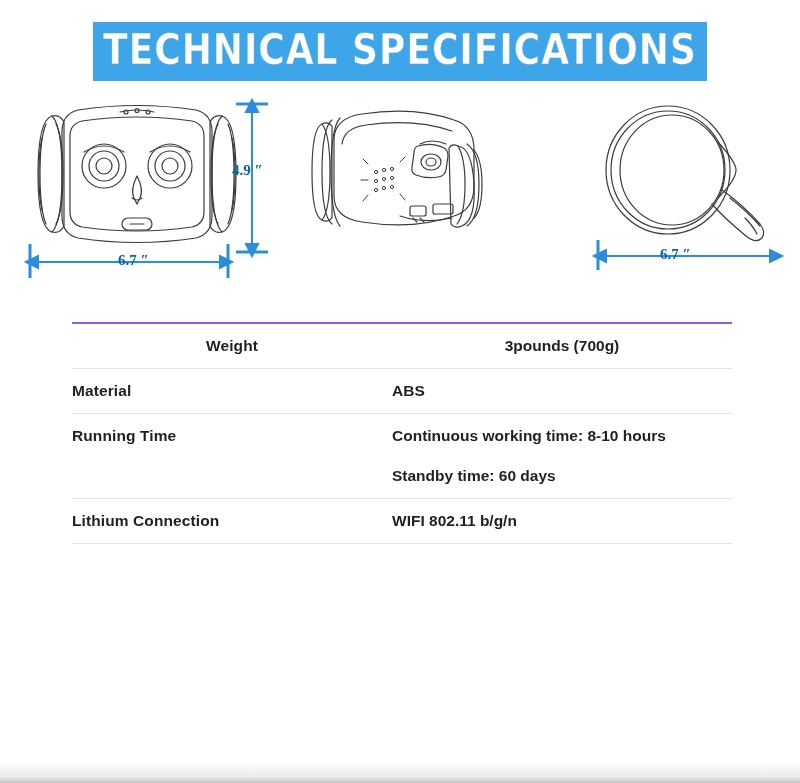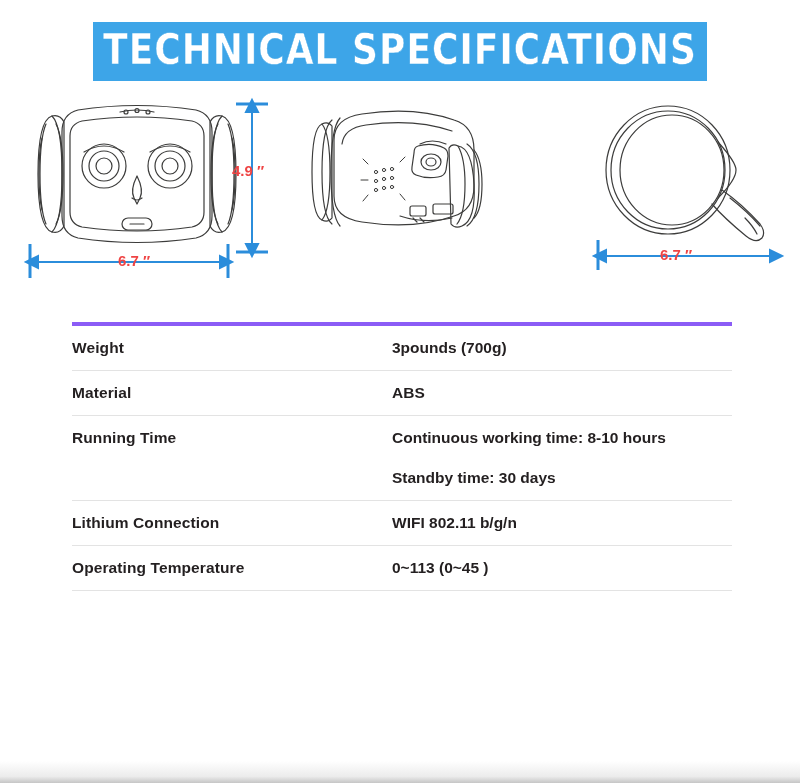--- a/index.html
+++ b/index.html
@@ -48,42 +48,42 @@
   .view {
     position: absolute;
     top: 0;
   }
   .view-front { left: 22px;  width: 230px; }
   .view-side  { left: 300px; width: 215px; }
   .view-top   { left: 590px; width: 195px; }
 
   .dim-label {
     position: absolute;
-    font-family: Liberation Sans, sans-serif;
+    font-family: Liberation Serif, serif;
     font-weight: bold;
     font-size: 15px;
-    color: #ef4444;
+    color: #0369a1;
     text-align: center;
   }
   .dim-w-front { left: 118px; top: 158px; }
   .dim-h-front { left: 232px; top: 68px; }
   .dim-w-top   { left: 660px; top: 152px; }
 
   
   .spec-table {
     position: absolute;
     left: 72px;
     top: 322px;
     width: 660px;
     border-collapse: collapse;
   }
   .spec-table tr {
     border-bottom: 1px solid #e3e3e3;
   }
-  .spec-table tr:first-child { border-top: 4px solid #8b5cf6; }
+  .spec-table tr:first-child { border-top: 2px solid #8b5cf6; text-align: center; }
   .spec-table td {
     padding: 13px 0 13px 0;
     vertical-align: top;
     font-size: 15.5px;
     font-weight: bold;
     color: #231f20;
     font-family: "Liberation Sans", sans-serif;
   }
   .spec-table td.label { width: 320px; letter-spacing: 0.1px; }
   .spec-table td.value { width: 340px; }
@@ -254,31 +254,25 @@
     <tr>
       <td class="label">Material</td>
       <td class="value">
         <span class="value-line">ABS</span>
       </td>
     </tr>
     <tr>
       <td class="label">Running Time</td>
       <td class="value">
         <span class="value-line">Continuous working time: 8-10 hours</span>
-        <span class="value-line">Standby time: 30 days</span>
+        <span class="value-line">Standby time: 60 days</span>
       </td>
     </tr>
     <tr>
       <td class="label">Lithium Connection</td>
       <td class="value">
         <span class="value-line">WIFI 802.11 b/g/n</span>
-      </td>
-    </tr>
-    <tr>
-      <td class="label">Operating Temperature</td>
-      <td class="value">
-        <span class="value-line">0~113  (0~45 )</span>
       </td>
     </tr>
   </tbody>
 </table>
 
 <div class="bottom-fade"></div>
 
 </body></html>

